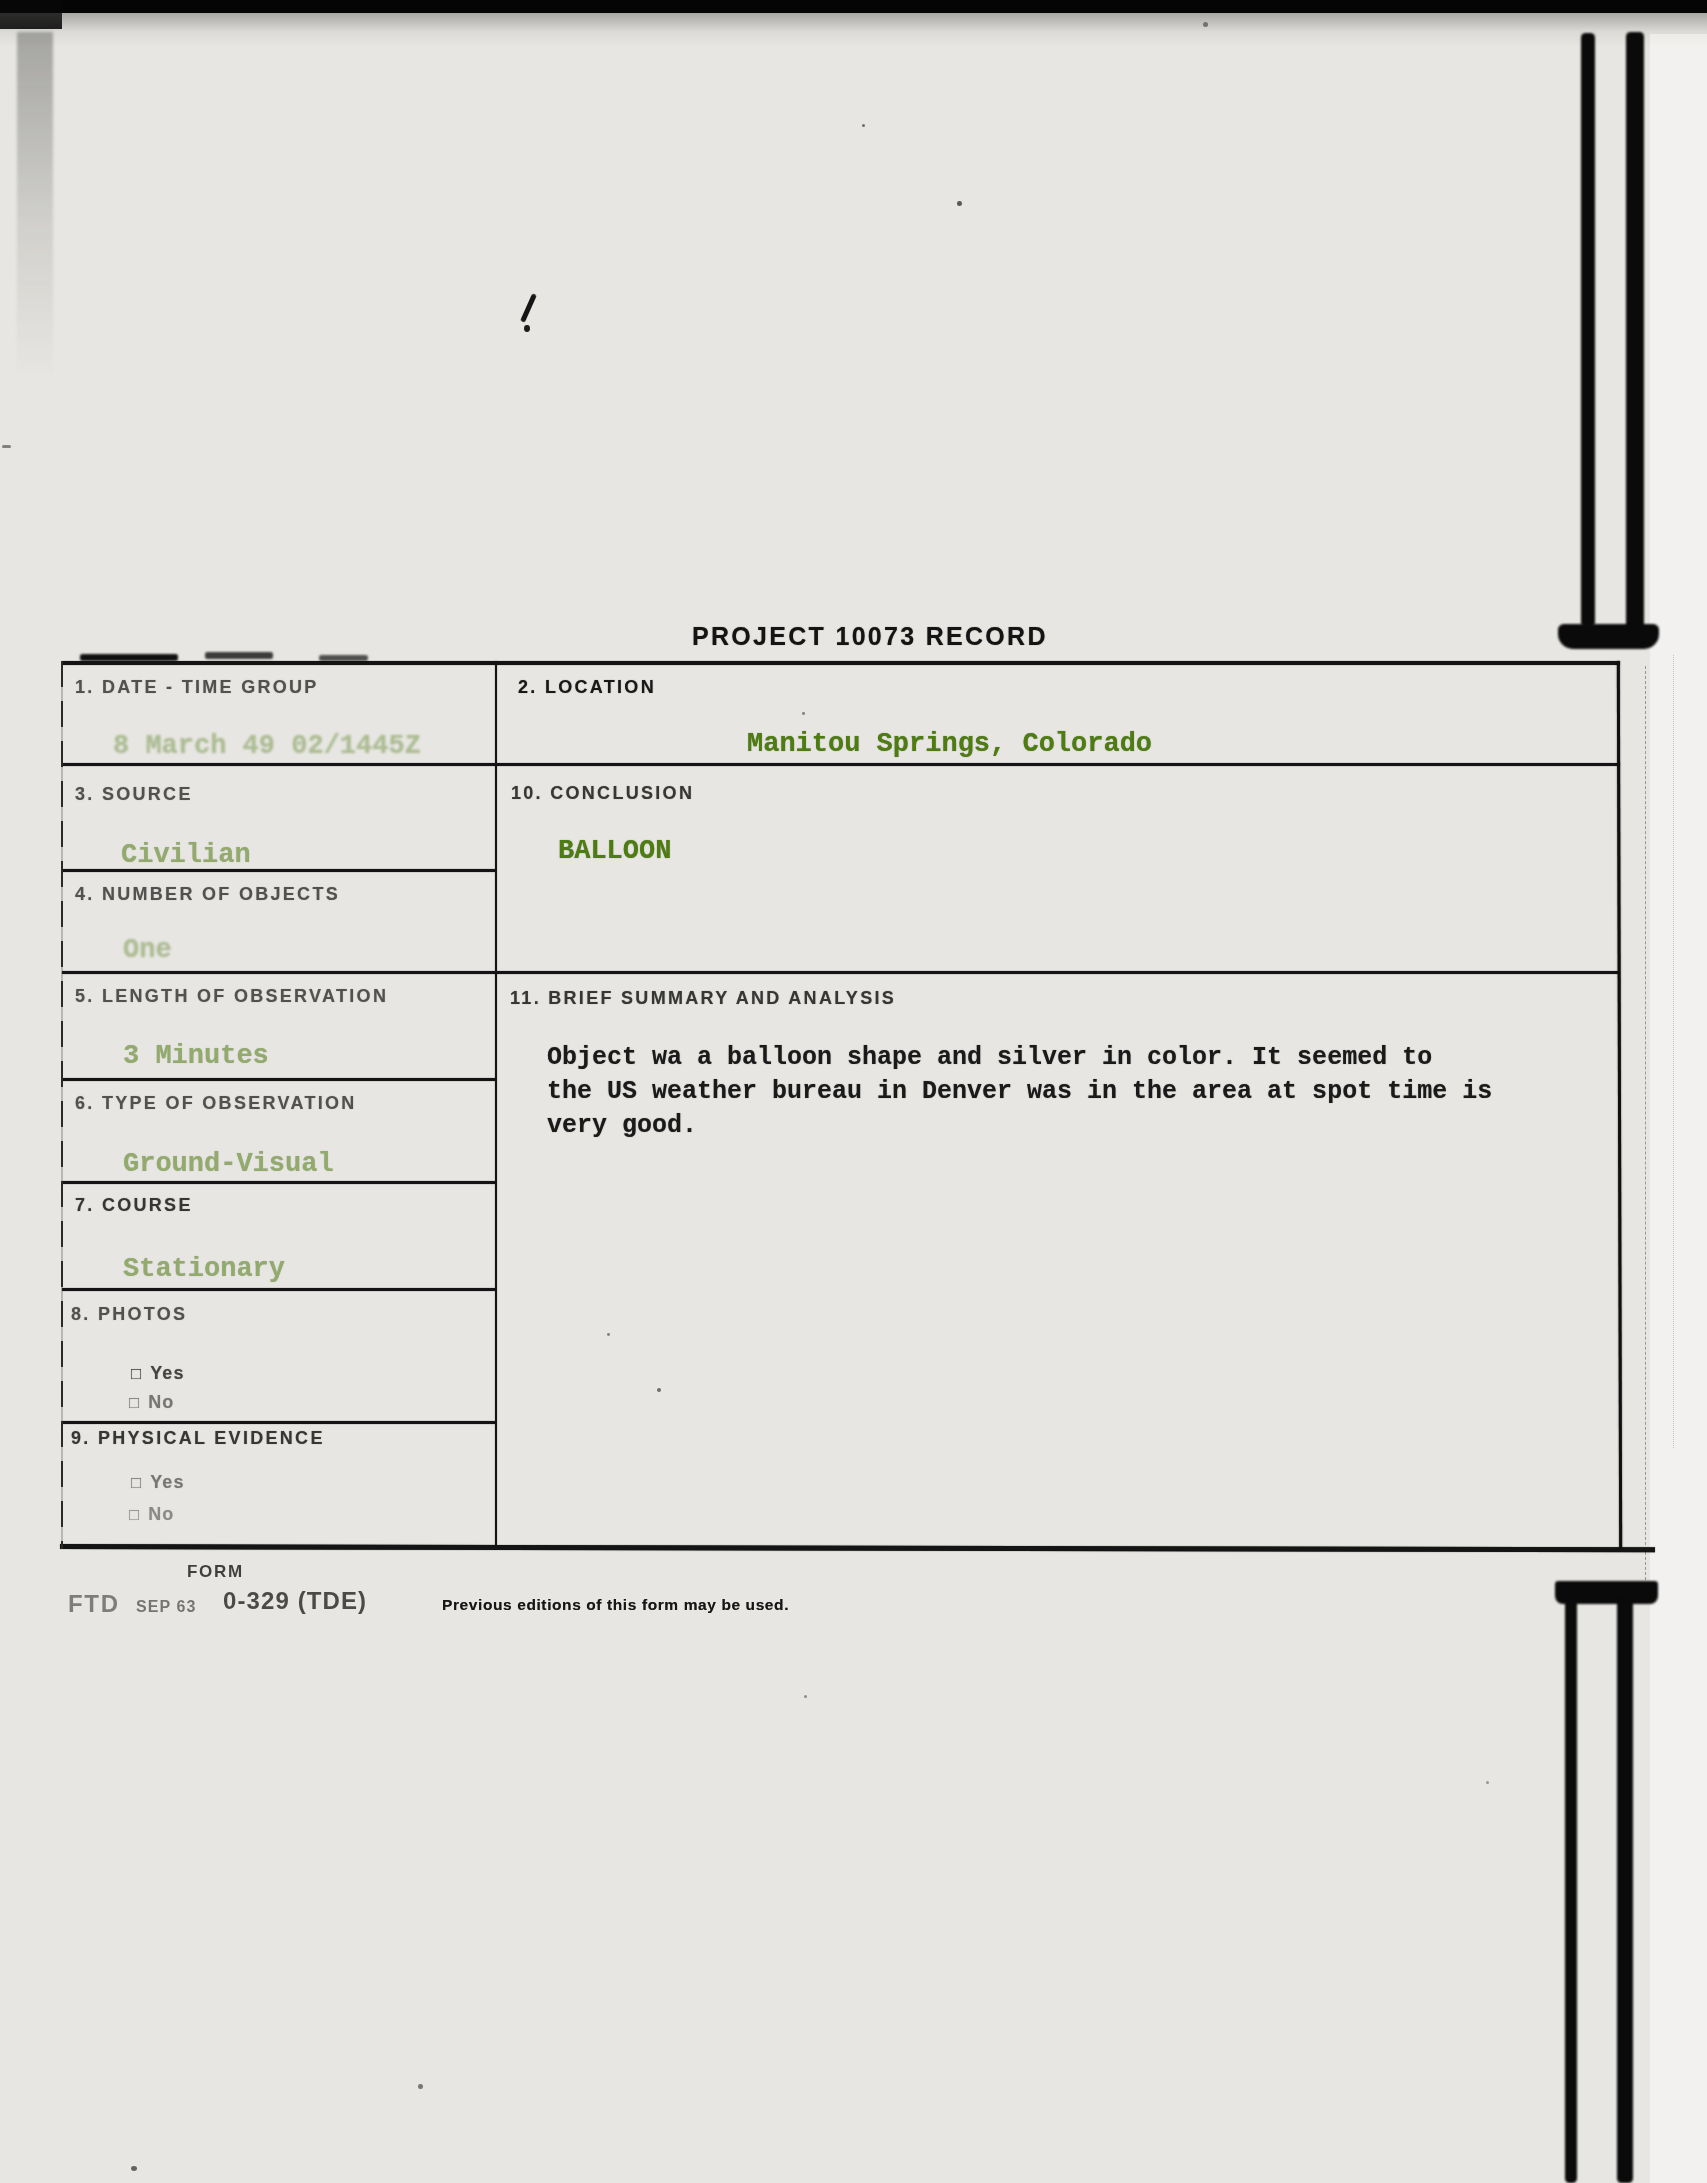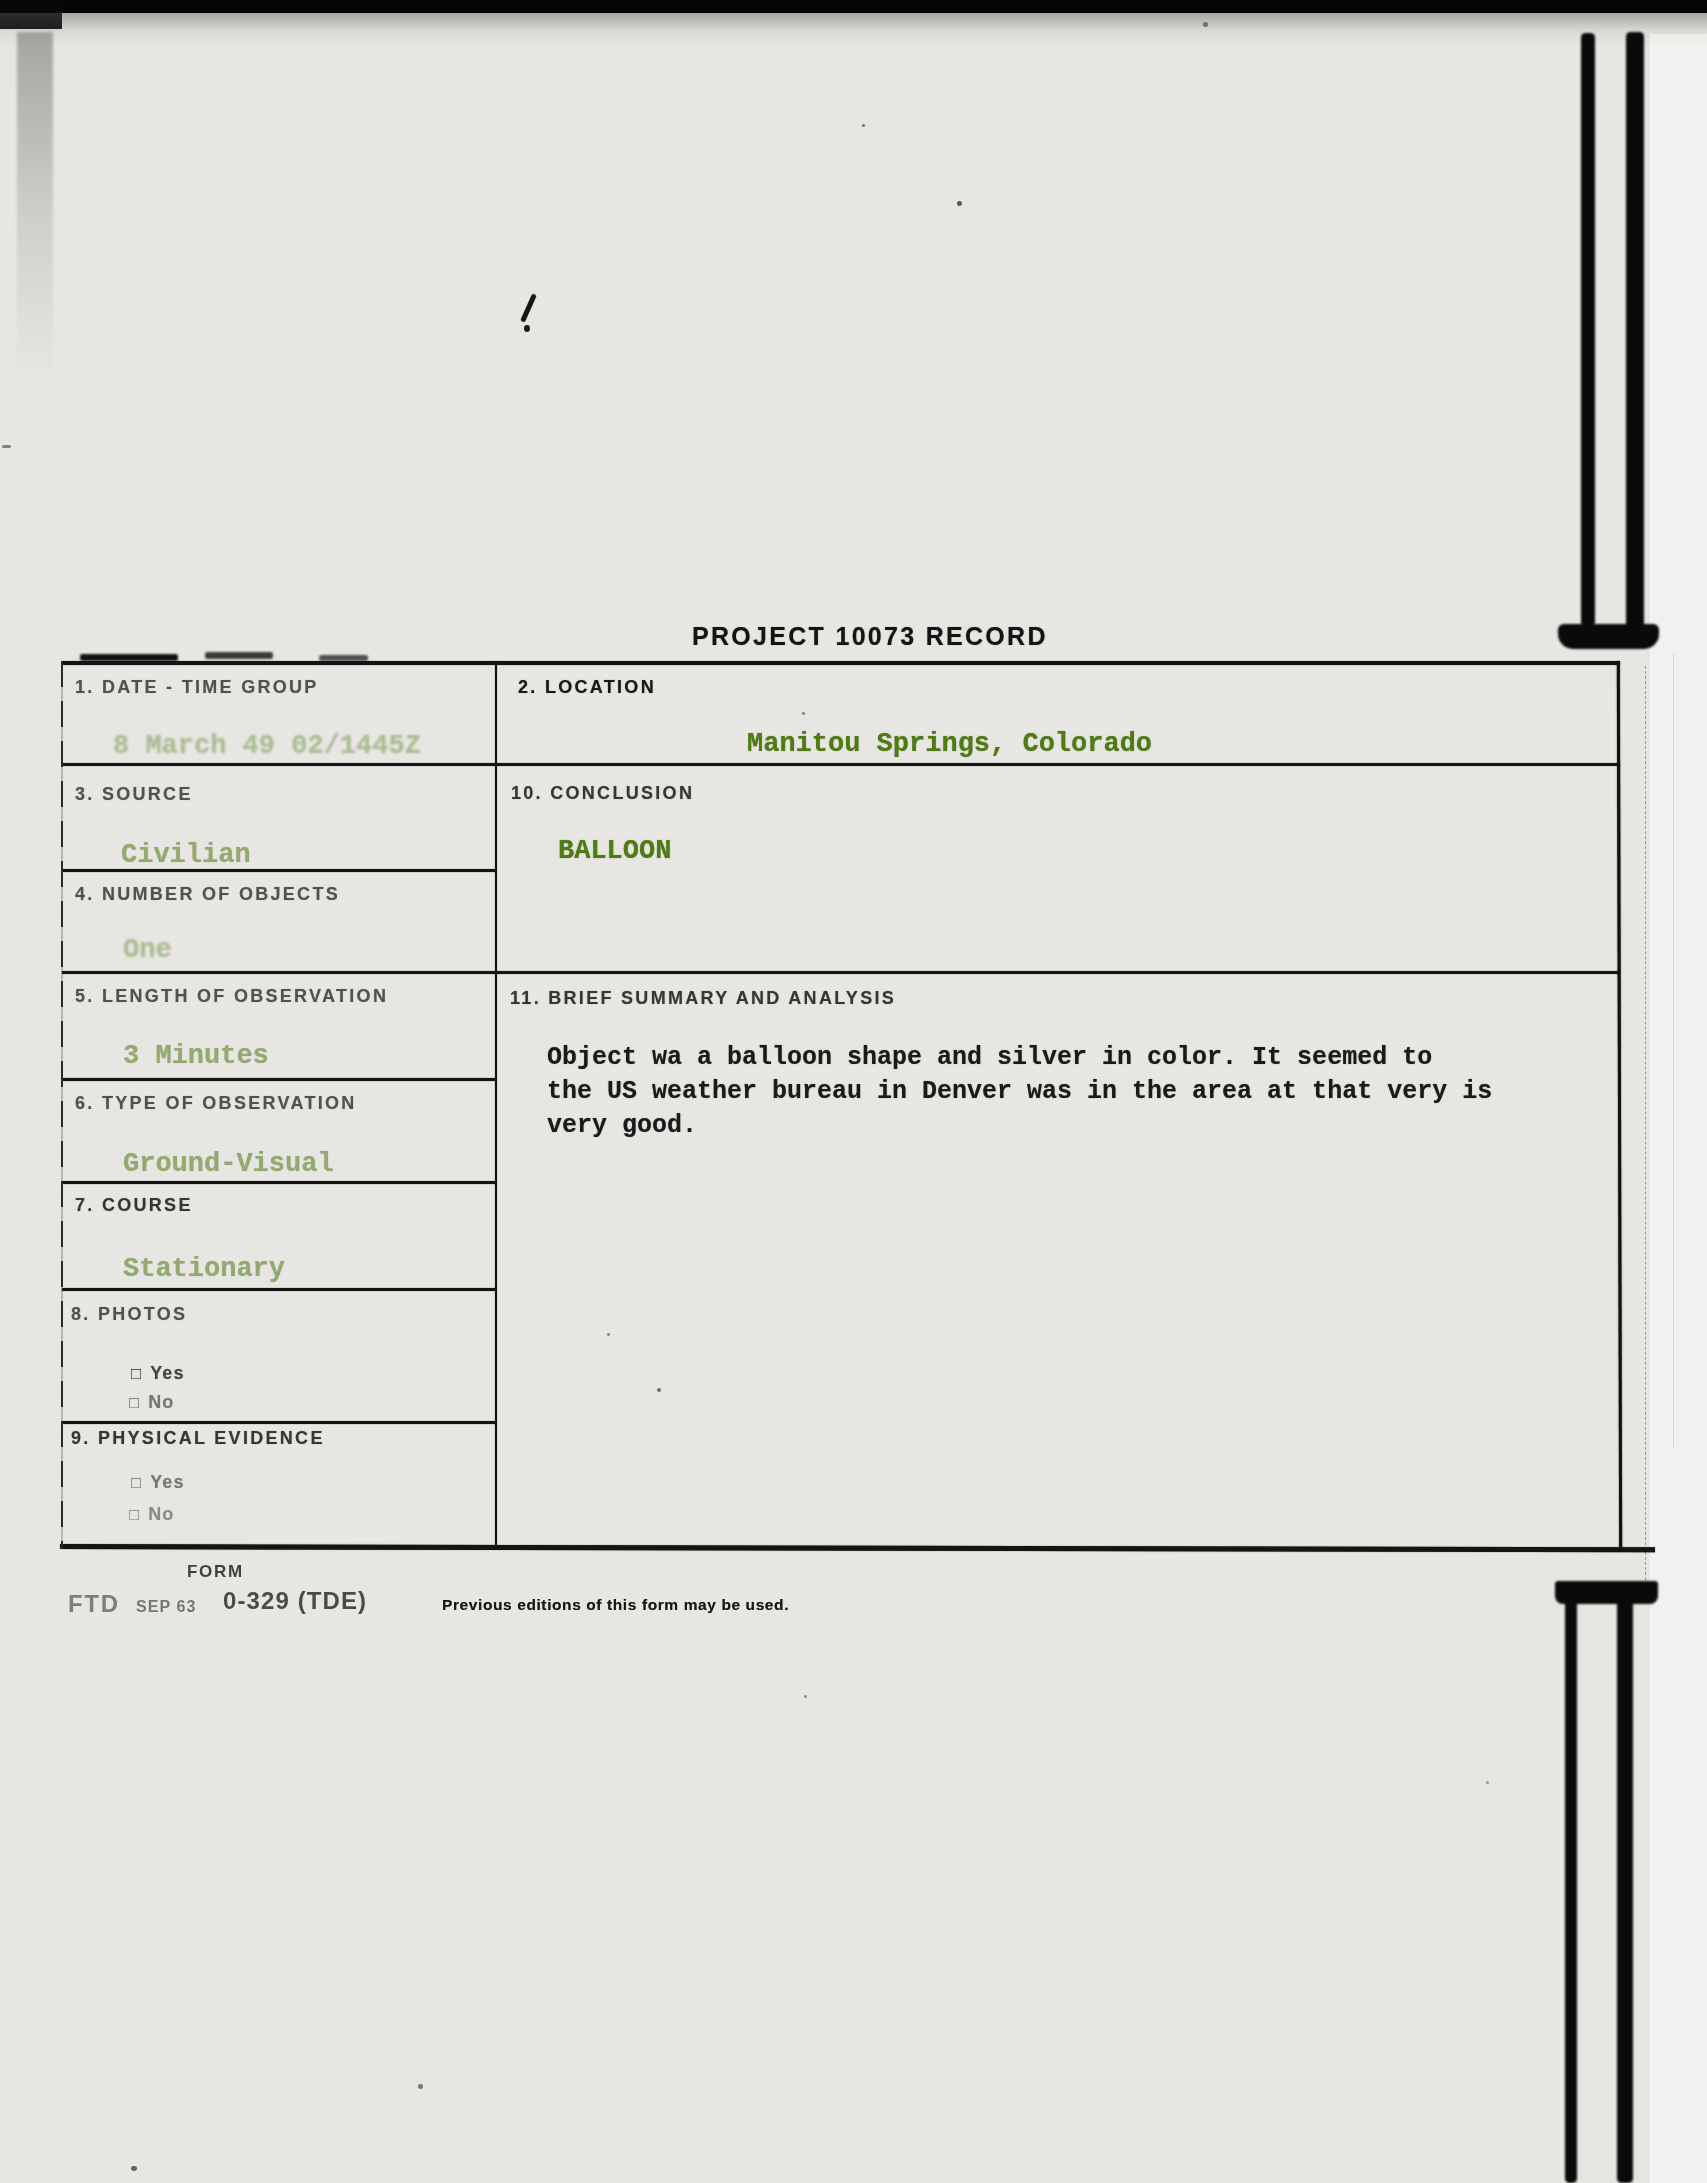--- a/index.html
+++ b/index.html
@@ -128,21 +128,21 @@
 
 <div class="label f1" style="left:75px;top:884px;">4. NUMBER OF OBJECTS</div>
 <div class="typed ghost" style="left:123px;top:935px;">One</div>
 
 <div class="label f1" style="left:75px;top:986px;">5. LENGTH OF OBSERVATION</div>
 <div class="typed smudge" style="left:123px;top:1041px;">3 Minutes</div>
 
 <div class="label f2" style="left:510px;top:988px;">11. BRIEF SUMMARY AND ANALYSIS</div>
 <div class="summary-block">
   <div class="sum-line">Object wa a balloon shape and silver in color.  It seemed to</div>
-  <div class="sum-line">the US weather bureau in Denver was in the area at that very is</div>
+  <div class="sum-line">the US weather bureau in Denver was in the area at spot time is</div>
   <div class="sum-line">very good.</div>
 </div>
 
 <div class="label f1" style="left:75px;top:1093px;">6. TYPE OF OBSERVATION</div>
 <div class="typed smudge" style="left:123px;top:1149px;">Ground-Visual</div>
 
 <div class="label f2" style="left:75px;top:1195px;">7. COURSE</div>
 <div class="typed smudge" style="left:123px;top:1254px;">Stationary</div>
 
 <div class="label f1" style="left:71px;top:1304px;">8. PHOTOS</div>

